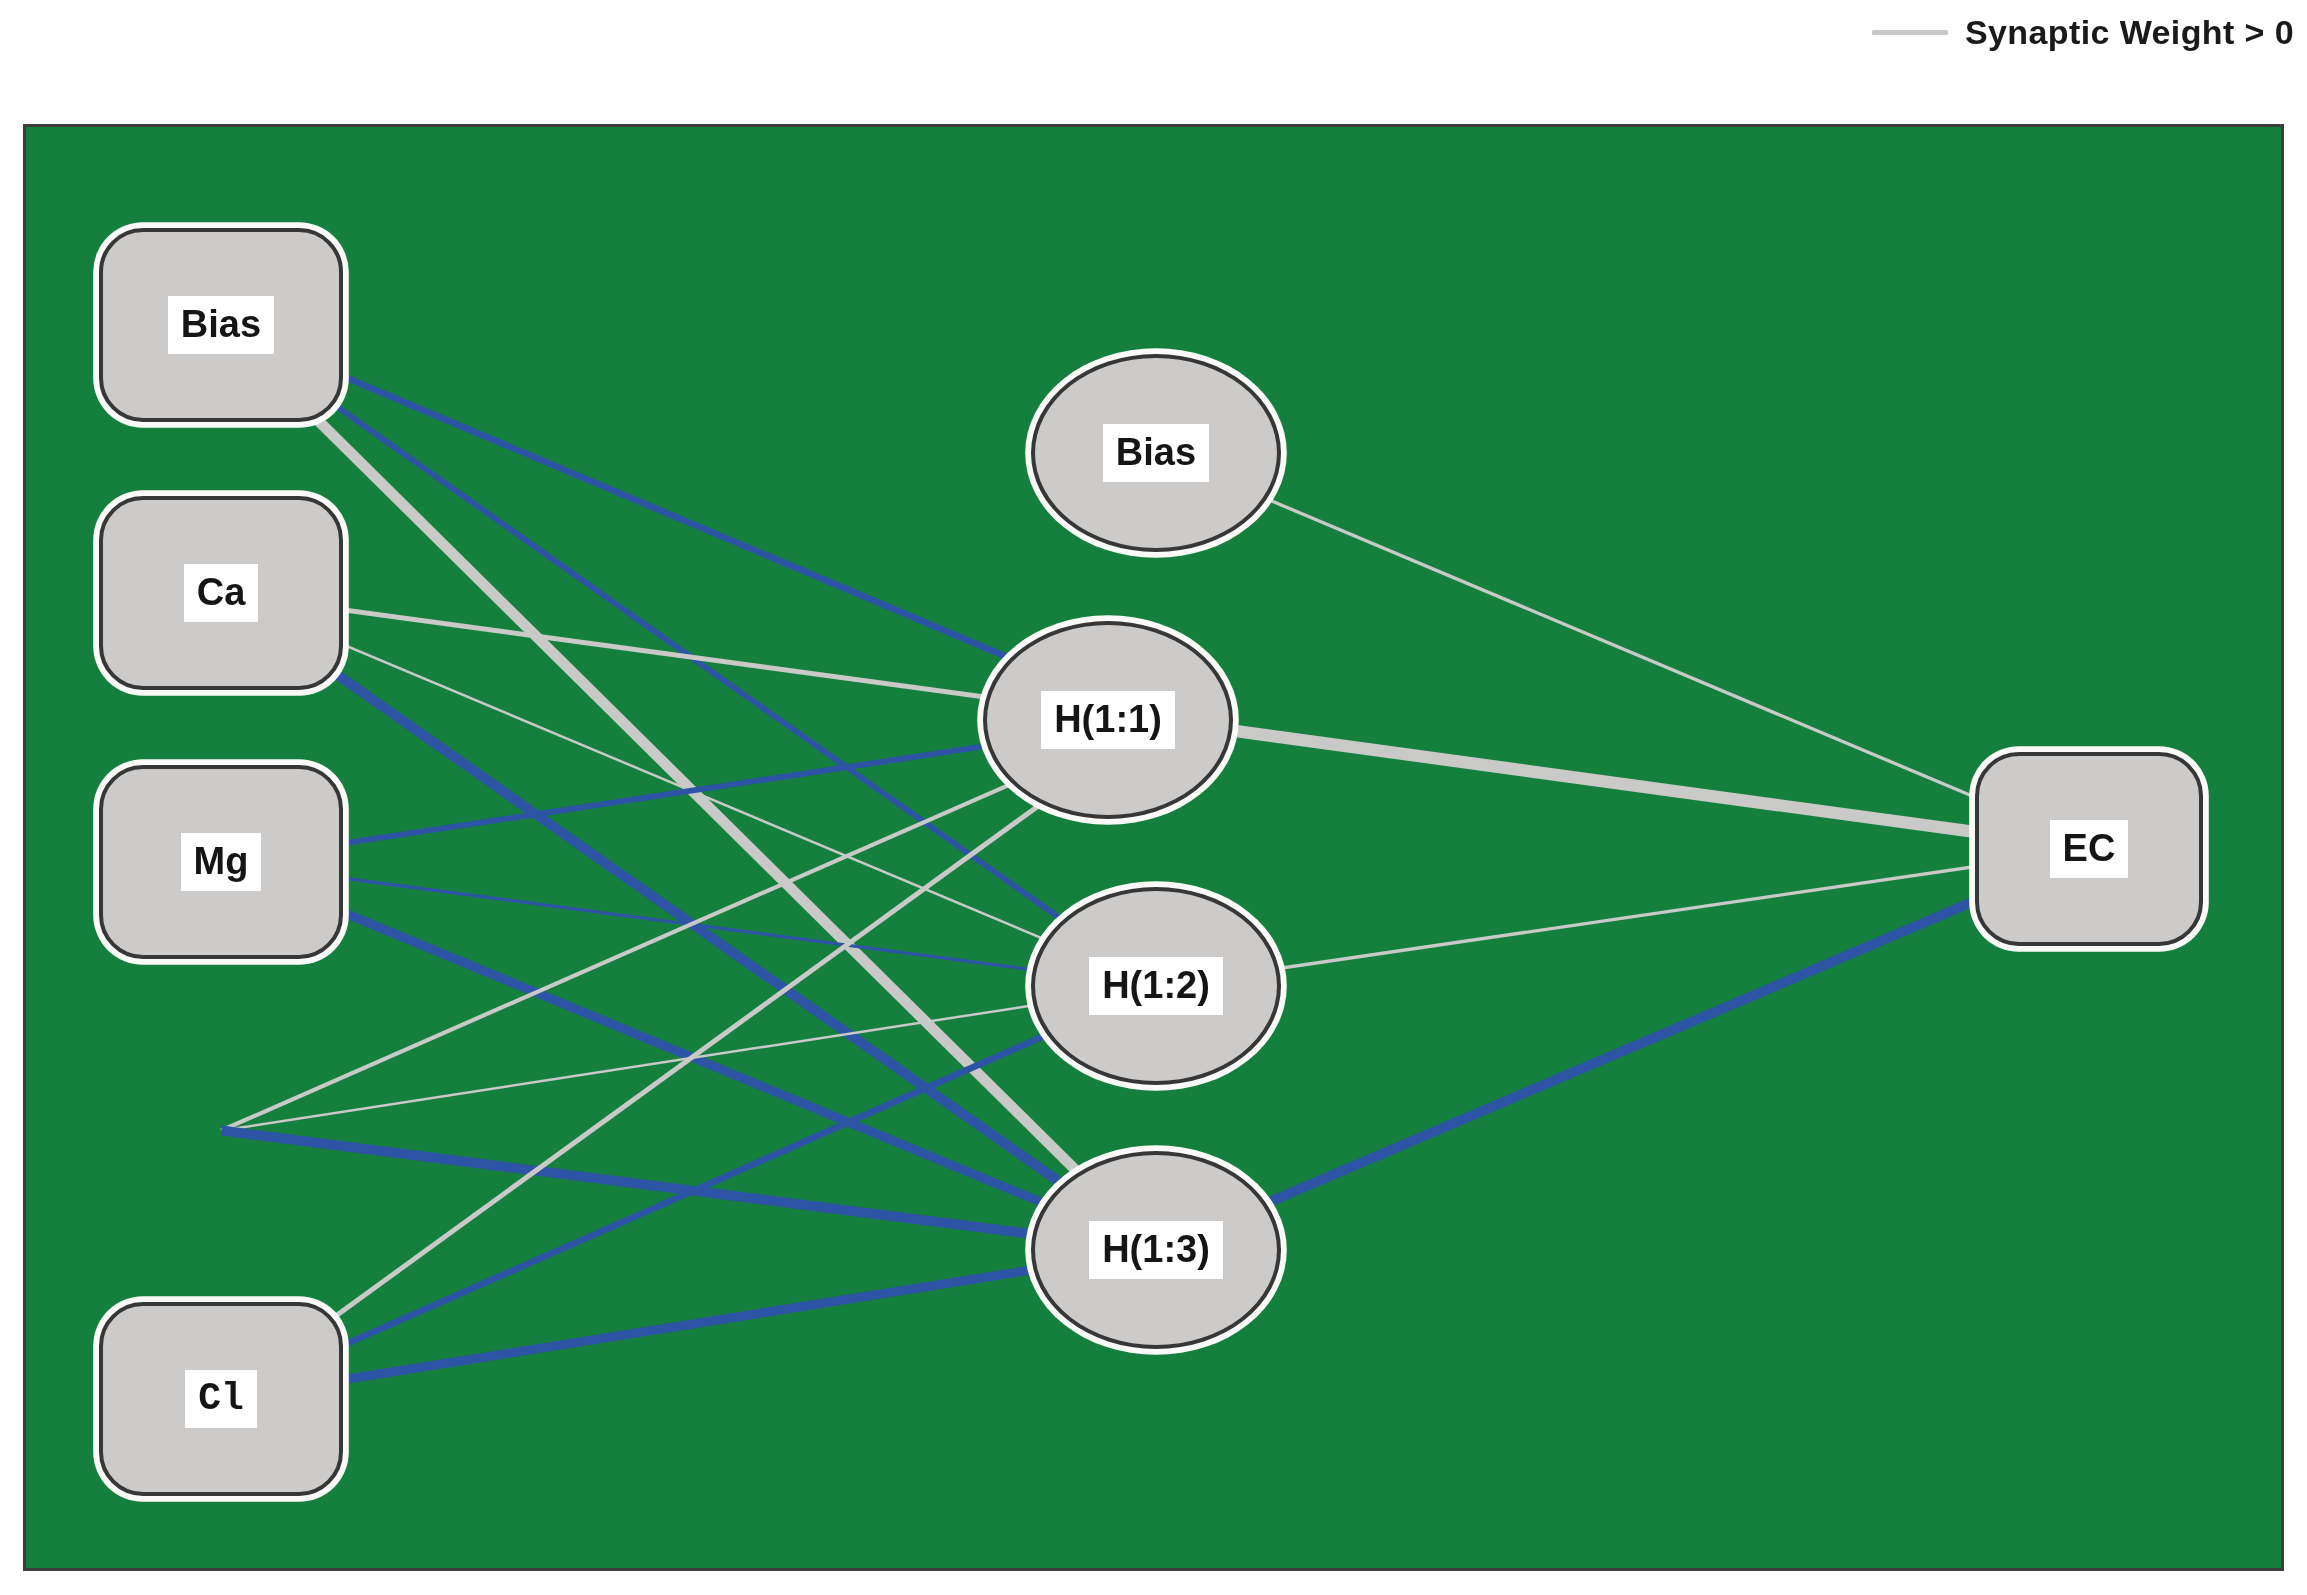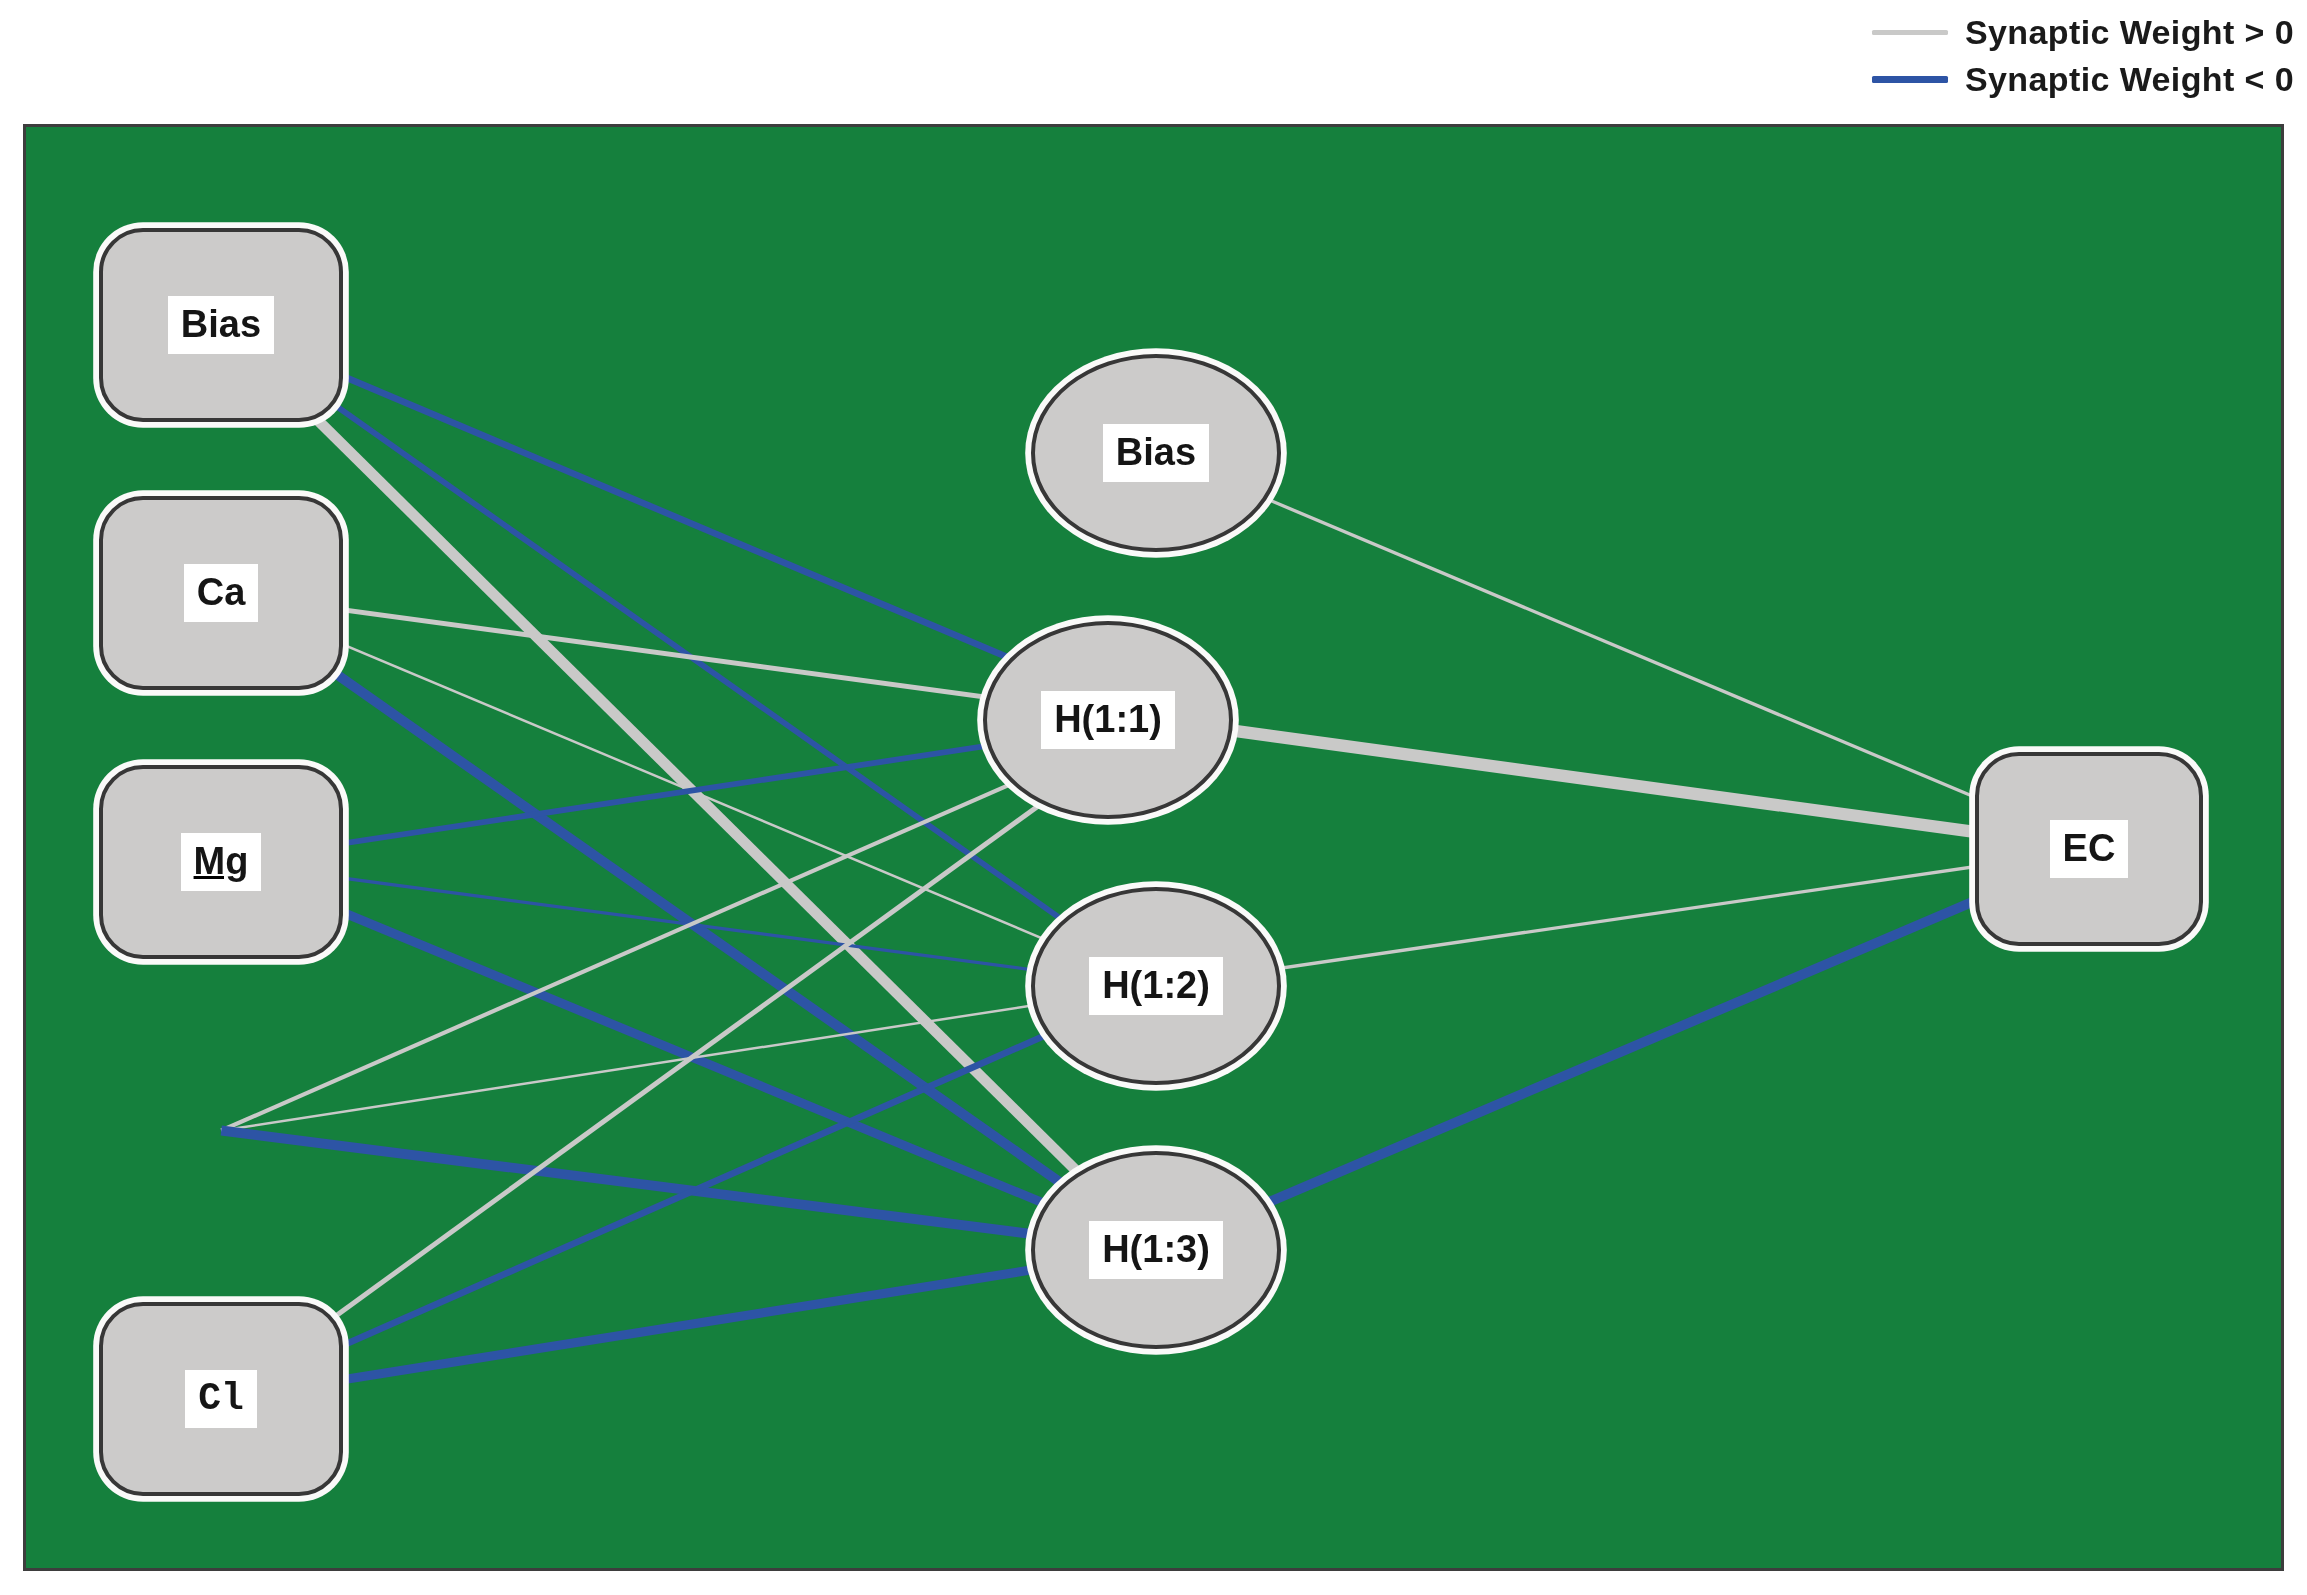--- a/index.html
+++ b/index.html
@@ -91,24 +91,20 @@
 </head>
 <body>
 
 <div class="canvas">
 
   <div class="legend">
     <div class="legend-row">
       <div class="legend-swatch" style="height: 4.1px; background: rgb(201, 201, 200);"></div>
       <span class="legend-label">Synaptic Weight &gt; 0</span>
     </div>
-    <div class="legend-row">
-      <div class="legend-swatch" style="height: 6.6px; background: rgb(45, 84, 165);"></div>
-      <span class="legend-label">Synaptic Weight &lt; 0</span>
-    </div>
   </div>
 
   <div class="frame" id="frame">
       <svg width="2255" height="1441" viewBox="0 0 2737 1749">
         <line x1="237" y1="240" x2="1372" y2="720" stroke="#2d54a5" stroke-width="8" stroke-linecap="butt"></line>
         <line x1="237" y1="240" x2="1372" y2="1043" stroke="#2d54a5" stroke-width="7" stroke-linecap="butt"></line>
         <line x1="237" y1="240" x2="1372" y2="1363" stroke="#c9c9c8" stroke-width="13" stroke-linecap="butt"></line>
         <line x1="237" y1="566" x2="1372" y2="720" stroke="#c9c9c8" stroke-width="6" stroke-linecap="butt"></line>
         <line x1="237" y1="566" x2="1372" y2="1043" stroke="#c9c9c8" stroke-width="3" stroke-linecap="butt"></line>
         <line x1="237" y1="566" x2="1372" y2="1363" stroke="#2d54a5" stroke-width="12" stroke-linecap="butt"></line>
@@ -125,21 +121,21 @@
         <line x1="1372" y1="720" x2="2514" y2="876" stroke="#c9c9c8" stroke-width="15" stroke-linecap="butt"></line>
         <line x1="1372" y1="1043" x2="2514" y2="876" stroke="#c9c9c8" stroke-width="4" stroke-linecap="butt"></line>
         <line x1="1372" y1="1363" x2="2514" y2="876" stroke="#2d54a5" stroke-width="12" stroke-linecap="butt"></line>
       </svg>
       <div class="node rounded-rect" style="left: 73px; top: 101px; width: 244px; height: 194px;">
         <span class="node-label">Bias</span>
       </div>
       <div class="node rounded-rect" style="left: 73px; top: 369px; width: 244px; height: 194px;">
         <span class="node-label">Ca</span>
       </div>
-      <div class="node rounded-rect" style="left: 73px; top: 638px; width: 244px; height: 194px; text-decoration: underline;">
+      <div class="node rounded-rect" style="left: 73px; top: 638px; width: 244px; height: 194px;">
         <span class="node-label">Mg</span>
       </div>
       <div class="node rounded-rect" style="left: 73px; top: 1175px; width: 244px; height: 194px; font-family: Liberation Mono, monospace;">
         <span class="node-label">Cl</span>
       </div>
       <div class="node ellipse" style="left: 1005px; top: 227px; width: 250px; height: 198px;">
         <span class="node-label">Bias</span>
       </div>
       <div class="node ellipse" style="left: 957px; top: 494px; width: 250px; height: 198px;">
         <span class="node-label">H(1:1)</span>

